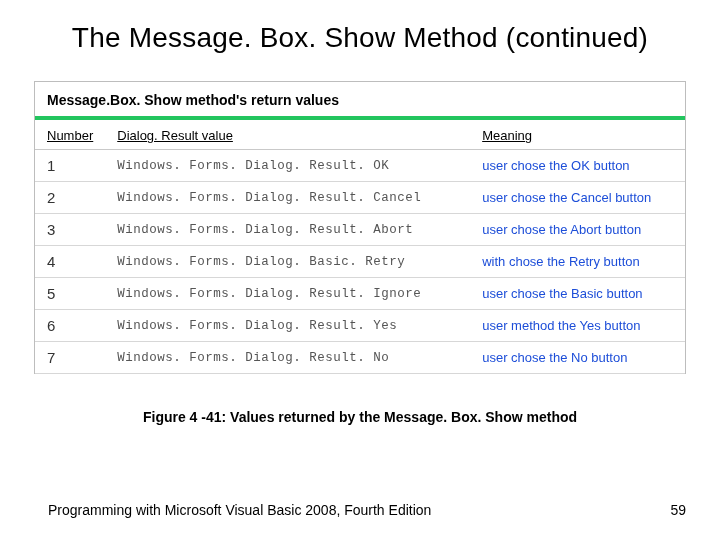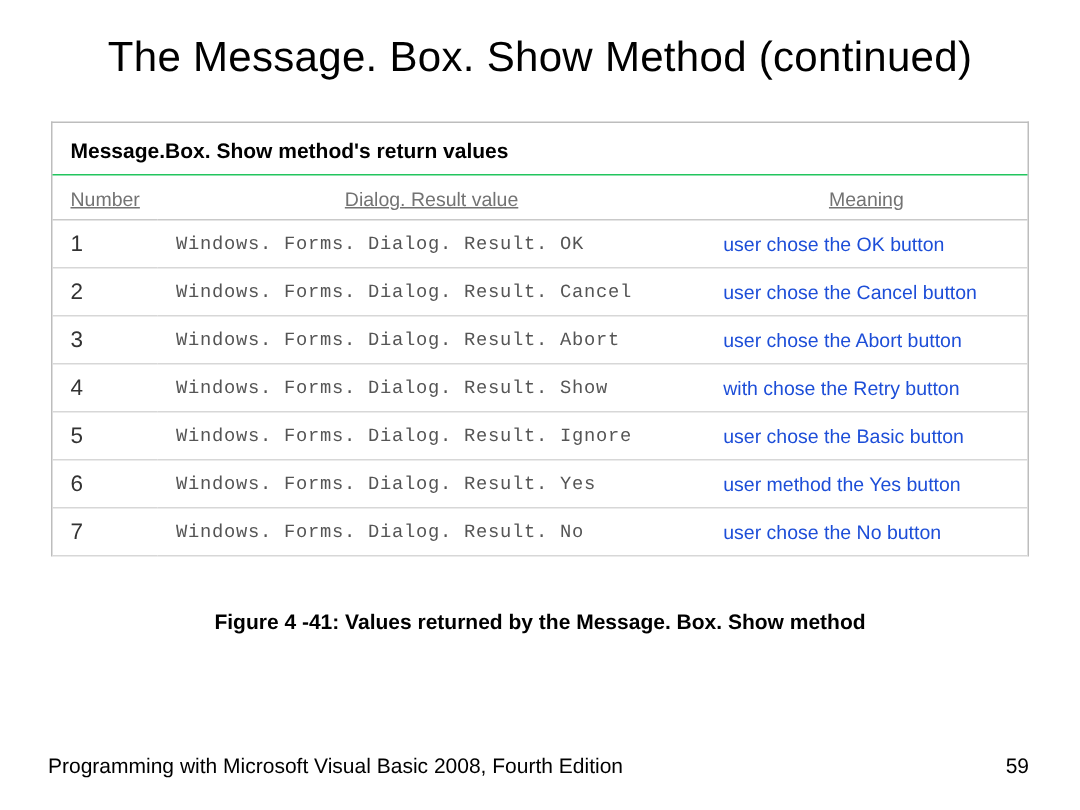--- a/index.html
+++ b/index.html
@@ -28,34 +28,34 @@
   }
   .panel {
     border: 1px solid #bdbdbd;
     border-bottom: none;
     background: #fff;
   }
   .panel-head {
     font-weight: 700;
     font-size: 14px;
     padding: 10px 12px 8px 12px;
-    border-bottom: 1px solid #22c55e;
+    border-bottom: 4px solid #22c55e;
   }
   table {
     width: 100%;
     border-collapse: collapse;
     font-size: 13px;
   }
   thead th {
-    text-align: center;
+    text-align: left;
     font-weight: 400;
     text-decoration: underline;
     padding: 8px 12px 6px 12px;
     border-bottom: 1px solid #c9c9c9;
-    color: #737373;
+    color: #000000;
     font-size: 13px;
   }
   tbody td {
     padding: 7px 12px;
     border-bottom: 1px solid #d7d7d7;
     vertical-align: middle;
     color: #555;
     font-size: 13px;
   }
   tbody td.num {
@@ -75,21 +75,21 @@
     font-size: 13px;
   }
   .caption {
     text-align: center;
     font-size: 14px;
     font-weight: 700;
     margin-top: 35px;
   }
   .footer {
     position: absolute;
-    left: 32px;
+    left: 48px;
     right: 34px;
     bottom: 22px;
     display: flex;
     justify-content: space-between;
     align-items: baseline;
     font-size: 14px;
   }
   .footer .book { font-weight: 400; }
   .footer .page { font-weight: 400; }
 </style>
@@ -121,21 +121,21 @@
           <td class="code">Windows. Forms. Dialog. Result. Cancel</td>
           <td class="mean">user chose the Cancel button</td>
         </tr>
         <tr>
           <td class="num">3</td>
           <td class="code">Windows. Forms. Dialog. Result. Abort</td>
           <td class="mean">user chose the Abort button</td>
         </tr>
         <tr>
           <td class="num">4</td>
-          <td class="code">Windows. Forms. Dialog. Result. Show</td>
+          <td class="code">Windows. Forms. Dialog. Basic. Retry</td>
           <td class="mean">with chose the Retry button</td>
         </tr>
         <tr>
           <td class="num">5</td>
           <td class="code">Windows. Forms. Dialog. Result. Ignore</td>
           <td class="mean">user chose the Basic button</td>
         </tr>
         <tr>
           <td class="num">6</td>
           <td class="code">Windows. Forms. Dialog. Result. Yes</td>

